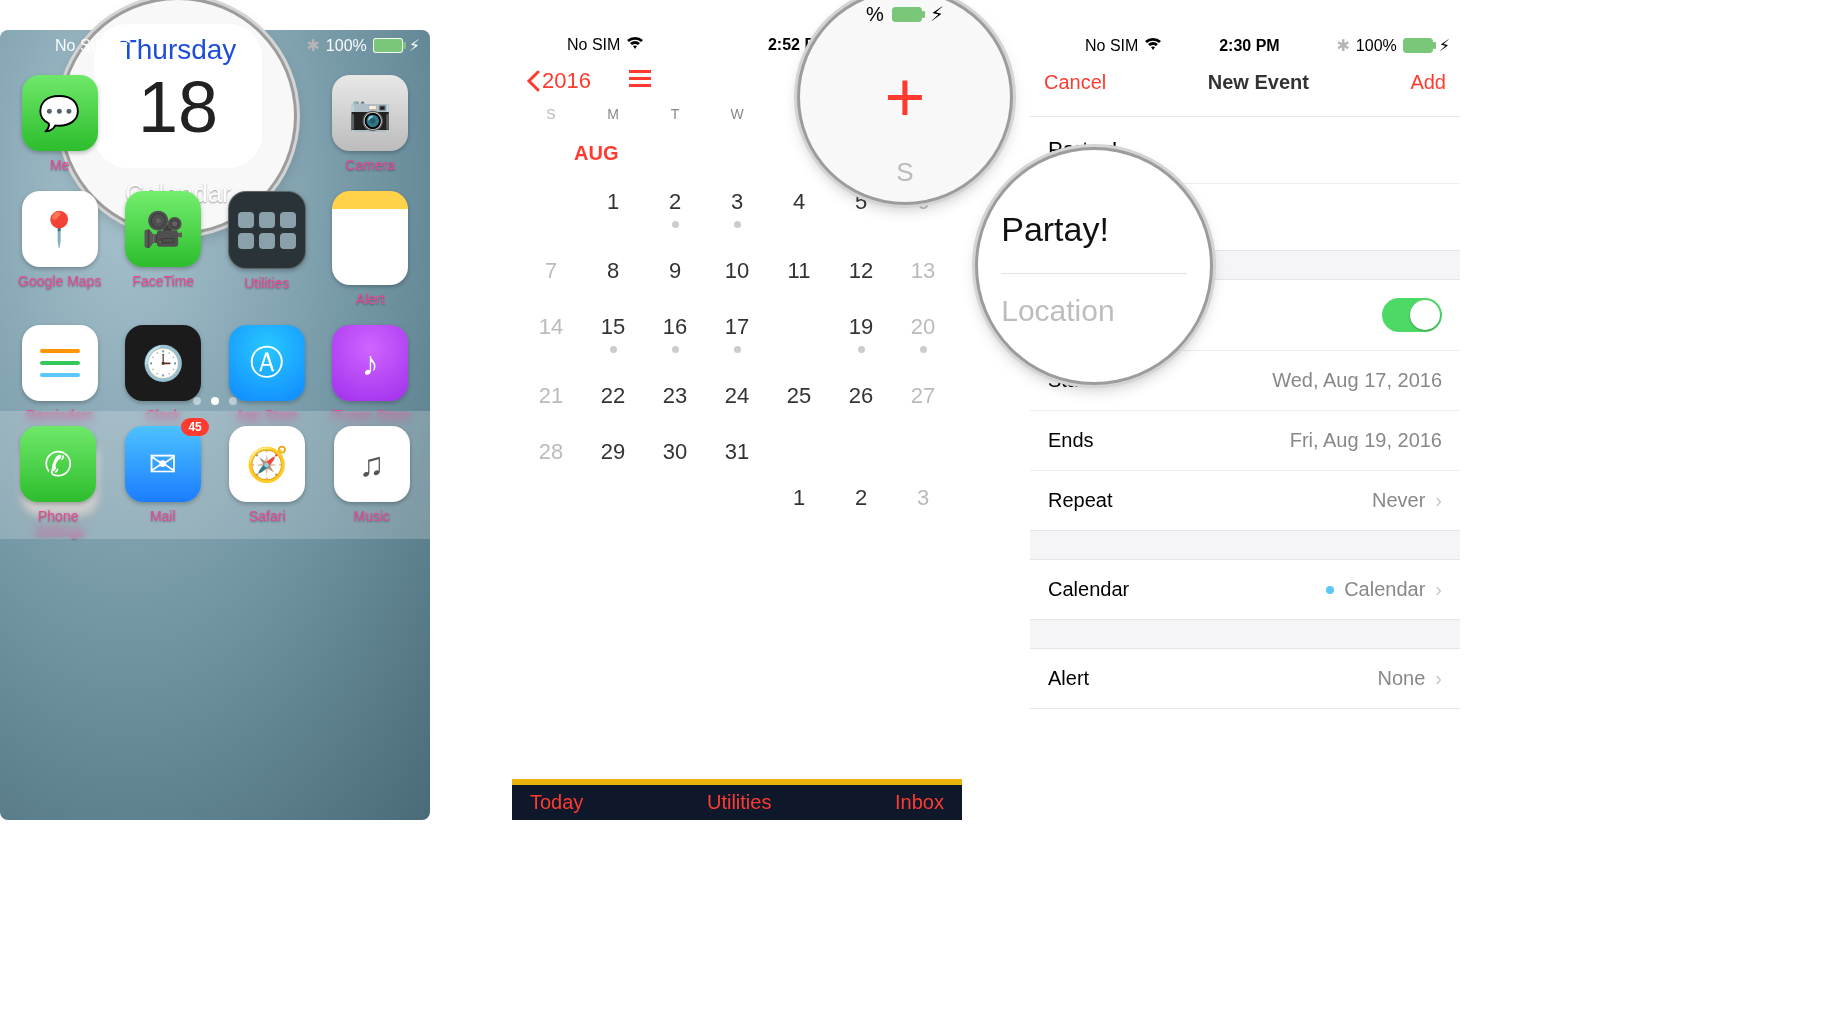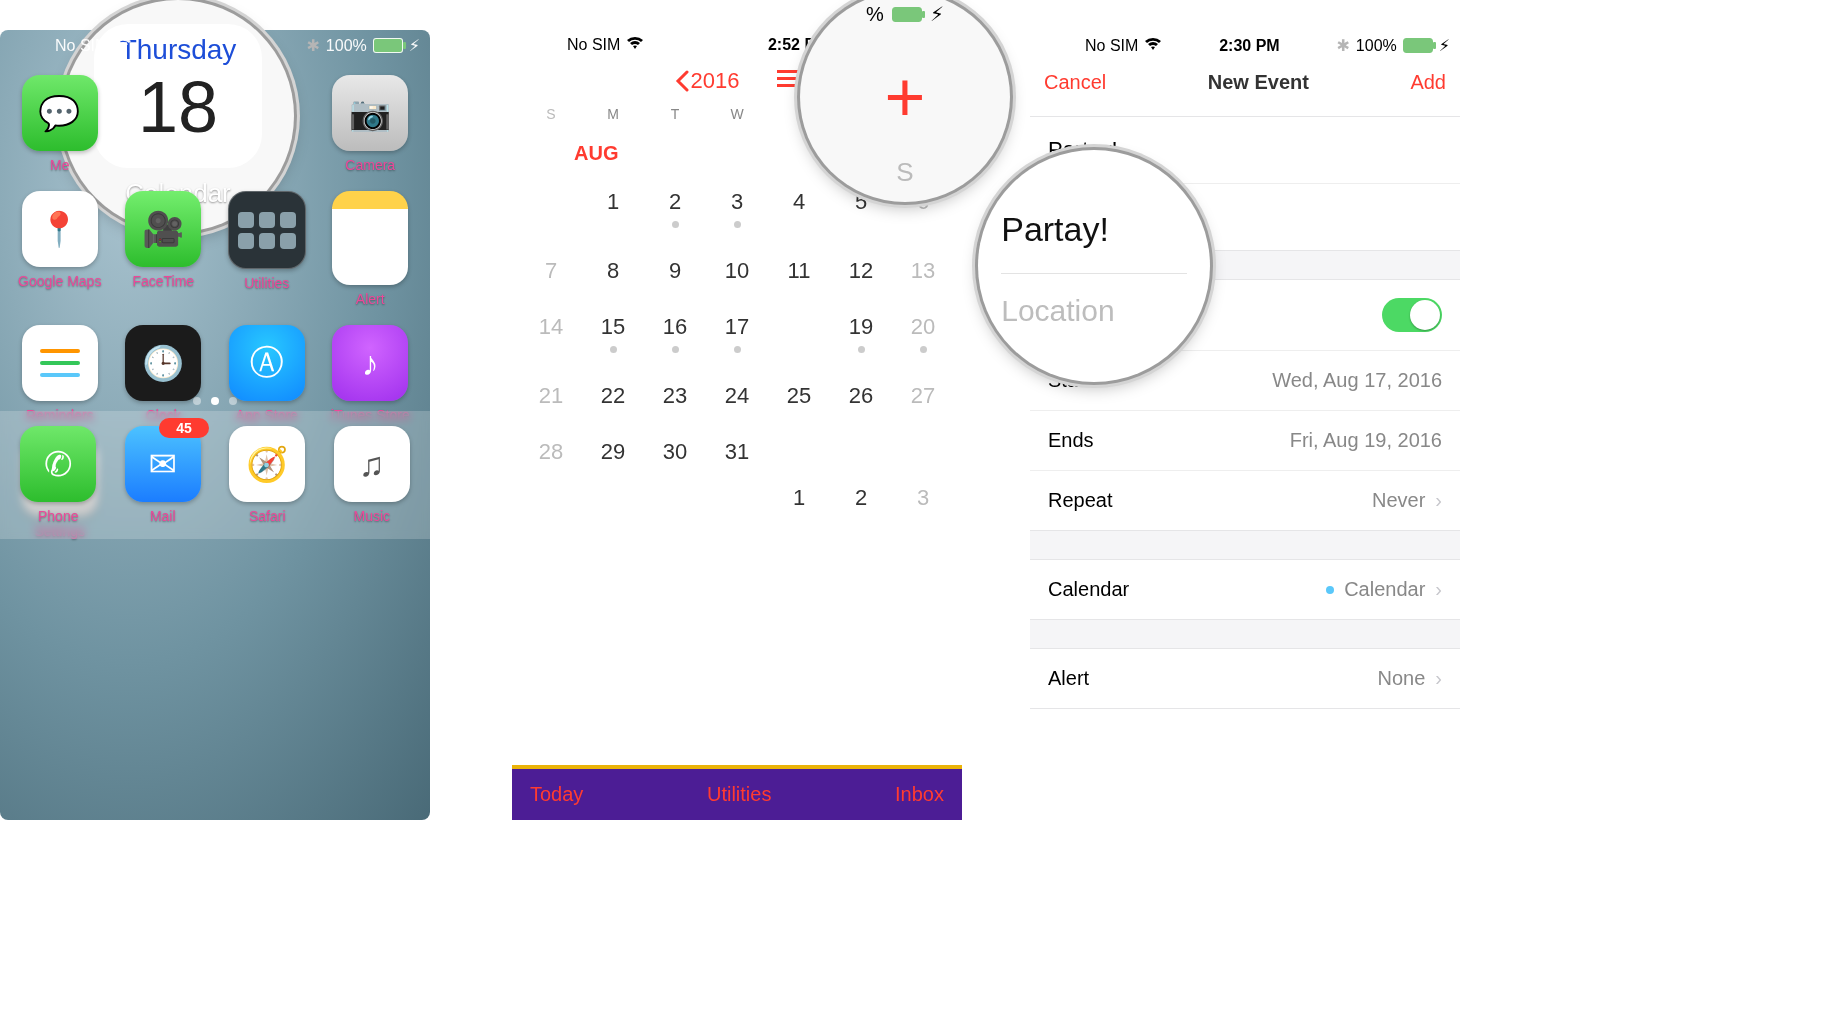--- a/index.html
+++ b/index.html
@@ -31,44 +31,44 @@
   .ic.itunes{background:radial-gradient(circle at 50% 30%,#d064ff,#a030ed);color:#fff;}
   .ic.settings{background:linear-gradient(#e8e8e8,#bcbcbc);}
   .ic.gmaps{background:#fff;}
   .ic.ft{background:linear-gradient(#74ee6e,#2dbd2d);color:#fff;}
   .ic.util{background:#2a3338;border:1px solid rgba(255,255,255,.25);}
   .ic.util .g4{display:grid;grid-template-columns:repeat(3,16px);grid-auto-rows:16px;gap:5px;}
   .ic.util .g4 div{background:#8aa0aa;border-radius:4px;}
   .ic.notes{background:#fff;border-top:18px solid #ffd24a;}
   .ic.phone{background:linear-gradient(#6fe86a,#2dbd2d);color:#fff;}
   .ic.mail{background:linear-gradient(#4cc2ff,#1b7dff);color:#fff;position:relative;}
-  .badge{position:absolute;top:-8px;right:-8px;background:#ff3b30;color:#fff;border-radius:12px;font-size:14px;padding:2px 17px;font-weight:600;}
+  .badge{position:absolute;top:-8px;right:-8px;background:#ff3b30;color:#fff;border-radius:12px;font-size:12px;padding:2px 7px;font-weight:600;}
   .ic.safari{background:#fff;}
   .ic.music{background:#fff;}
   .dock{position:absolute;left:0;right:0;bottom:0;height:128px;background:rgba(255,255,255,.2);backdrop-filter:blur(4px);display:flex;justify-content:space-around;align-items:center;padding:0 6px;}
   .dots{position:absolute;left:0;right:0;bottom:134px;display:flex;justify-content:center;gap:10px;}
   .dots span{width:8px;height:8px;border-radius:50%;background:rgba(255,255,255,.45);}
   .dots span.active{background:#fff;}
   
-  .headbar{display:flex;align-items:center;justify-content:center;padding:8px 14px;gap:38px;}
+  .headbar{display:flex;align-items:center;justify-content:flex-start;padding:8px 14px;gap:38px;}
   .back{color:#ff3b30;font-size:22px;font-weight:400;display:flex;align-items:center;gap:2px;}
   .back svg{fill:#ff3b30;}
   .list-ic{width:22px;height:18px;color:#ff3b30;}
   .dow{display:grid;grid-template-columns:repeat(7,1fr);text-align:center;font-size:14px;color:#888;padding:4px 8px 2px;}
   .dow .wk{color:#bbb;}
   .monthlbl{color:#ff3b30;font-size:20px;font-weight:600;padding:18px 20px 14px 62px;}
   .grid{display:grid;grid-template-columns:repeat(7,1fr);text-align:center;row-gap:30px;padding:10px 8px;}
   .cell{position:relative;font-size:22px;color:#333;}
   .cell.dim{color:#bbb;}
   .cell.sel{color:#fff;}
   .cell.sel::before{content:"";position:absolute;left:50%;top:50%;transform:translate(-50%,-50%);width:44px;height:44px;border-radius:50%;background:#ff625a;z-index:-1;}
   .dot{display:block;width:7px;height:7px;border-radius:50%;background:#ccc;margin:6px auto 0;}
   .seplabel{text-align:center;font-size:18px;color:#555;margin-top:26px;letter-spacing:2px;}
   .grid2{display:grid;grid-template-columns:repeat(7,1fr);text-align:center;padding:10px 8px 0;}
-  .footer{position:absolute;left:0;right:0;bottom:0;display:flex;justify-content:space-between;padding:14px 18px;font-size:20px;color:#ff3b30;border-top:4px solid #eab308;background:#4c1d95;}
+  .footer{position:absolute;left:0;right:0;bottom:0;display:flex;justify-content:space-between;padding:6px 18px;font-size:20px;color:#ff3b30;border-top:6px solid #eab308;background:#0f172a;}
   
   .p3-head{display:flex;justify-content:space-between;align-items:center;padding:10px 14px 8px;}
   .p3-head .title{font-size:20px;font-weight:600;}
   .p3-head .cancel,.p3-head .add{color:#ff3b30;font-size:20px;}
   .form{background:#f5f5f7;}
   .group{background:#fff;border-top:1px solid #e5e5e7;border-bottom:1px solid #e5e5e7;margin-top:28px;}
   .row{display:flex;justify-content:space-between;align-items:center;padding:18px 18px;font-size:20px;border-top:1px solid #eee;}
   .row:first-child{border-top:none;}
   .row .k{color:#000;}
   .row .v{color:#888;display:flex;align-items:center;gap:10px;}

